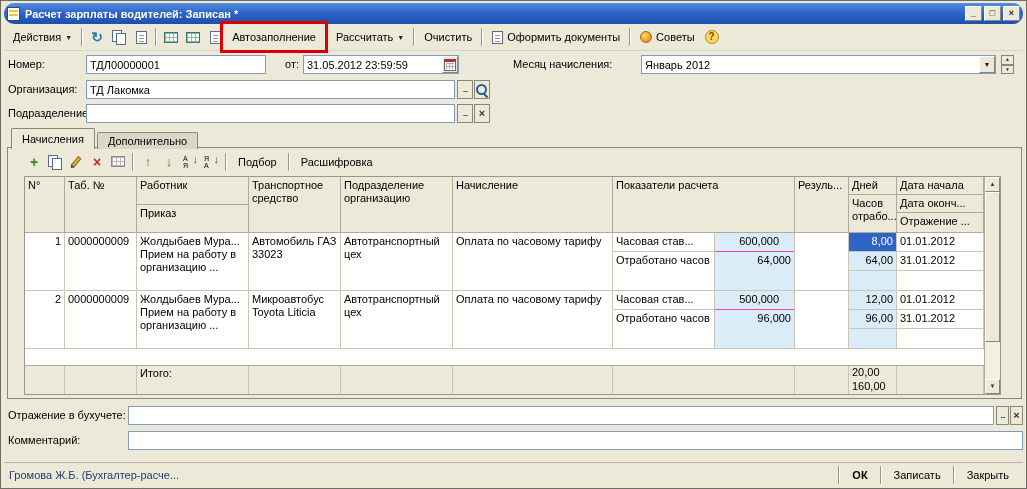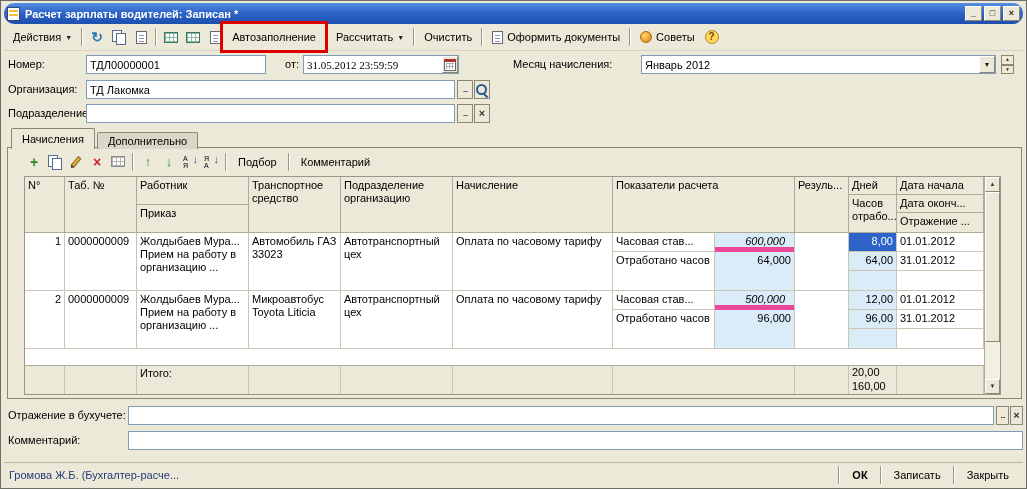--- a/index.html
+++ b/index.html
@@ -105,21 +105,21 @@
   .hs { padding:2px 3px; border-bottom:1px solid #aeab99; overflow:hidden; line-height:13px; }
   .hs-18 { height:18px; } .hs-flex { flex:1; } .hs-last { border-bottom:none; flex:1; }
   .trow { display:flex; height:58px; flex-shrink:0; background:#fff; }
   .td { border-right:1px solid #c9c6b6; border-bottom:1px solid #c9c6b6; padding:2px 3px; overflow:hidden; line-height:13px; }
   .td-num { text-align:right; }
   .td-ind { padding:0; display:flex; }
   .ind-names { width:102px; border-right:1px solid #c9c6b6; display:flex; flex-direction:column; }
   .ind-n1 { height:19px; border-bottom:1px solid #c9c6b6; padding:2px 3px; overflow:hidden; }
   .ind-n2 { flex:1; padding:2px 3px; line-height:13px; }
   .ind-vals { flex:1; display:flex; flex-direction:column; background:#d9ecf8; text-align:right; }
-  .ind-v1 { height:19px; border-bottom:5px solid #ec4899; padding:2px 9px;font-style:italic; }
+  .ind-v1 { height:19px; border-bottom:1px solid #ec4899; padding:2px 15px; }
   .ind-v2 { padding:2px 3px; }
   .td-days { padding:0; background:#d9ecf8; display:flex; flex-direction:column; text-align:right; }
   .dv { height:19px; padding:2px 3px; border-bottom:1px solid #c9c6b6; }
   .dv.sel { background:#2e63c8; color:#fff; }
   .td-dates { padding:0; display:flex; flex-direction:column; }
   .dt { height:19px; padding:2px 3px; border-bottom:1px solid #c9c6b6; }
   .tfill { flex:1; background:#fff; }
   .totals { display:flex; height:29px; background:#ece9d8; border-top:1px solid #aeab99; flex-shrink:0; }
   .tc { border-right:1px solid #c9c6b6; padding:1px 3px; overflow:hidden; line-height:13px; }
   .tc-days { padding:0; }
@@ -204,21 +204,21 @@
         <span class="mi-help">?</span>
       </span>
   </div>
 
   <div class="frow" style="top:54px;padding-left:20px;">
     <span class="lbl" style="left:7px;">Номер:</span>
     <div class="inp" style="left:85px; width:180px;">
       <span class="inp-text">ТДЛ00000001</span>
     </div>
     <span class="lbl" style="left:284px;">от:</span>
-    <div class="inp" style="left:302px; width:156px;font-family:Liberation Serif, serif;">
+    <div class="inp" style="left:302px; width:156px;">
       <span class="inp-text">31.05.2012 23:59:59</span>
       <span class="inner-btn">
           <span class="mi-cal"></span>
         </span>
     </div>
     <span class="lbl" style="left:512px;">Месяц начисления:</span>
     <div class="inp" style="left:640px; width:355px;">
       <span class="inp-text">Январь 2012</span>
       <span class="inner-btn">
           <span class="caret">▼</span>
@@ -296,21 +296,21 @@
       <span class="pibtn">
         <span class="mi-sort">
           <span class="l1">Я</span>
             <span class="l2">А</span>
             <span class="ar">↓</span>
         </span>
       </span>
       <span class="sep"></span>
       <span class="ptext">Подбор</span>
       <span class="sep"></span>
-      <span class="ptext">Комментарий</span>
+      <span class="ptext">Расшифровка</span>
     </div>
 
     <div class="tbl">
       <div class="tmain">
 
         <div class="thead">
           <div class="th w-num">N°</div>
           <div class="th w-tab">Таб. №</div>
           <div class="th w-worker th-stack">
             <div class="hs hs-flex">Работник</div>

